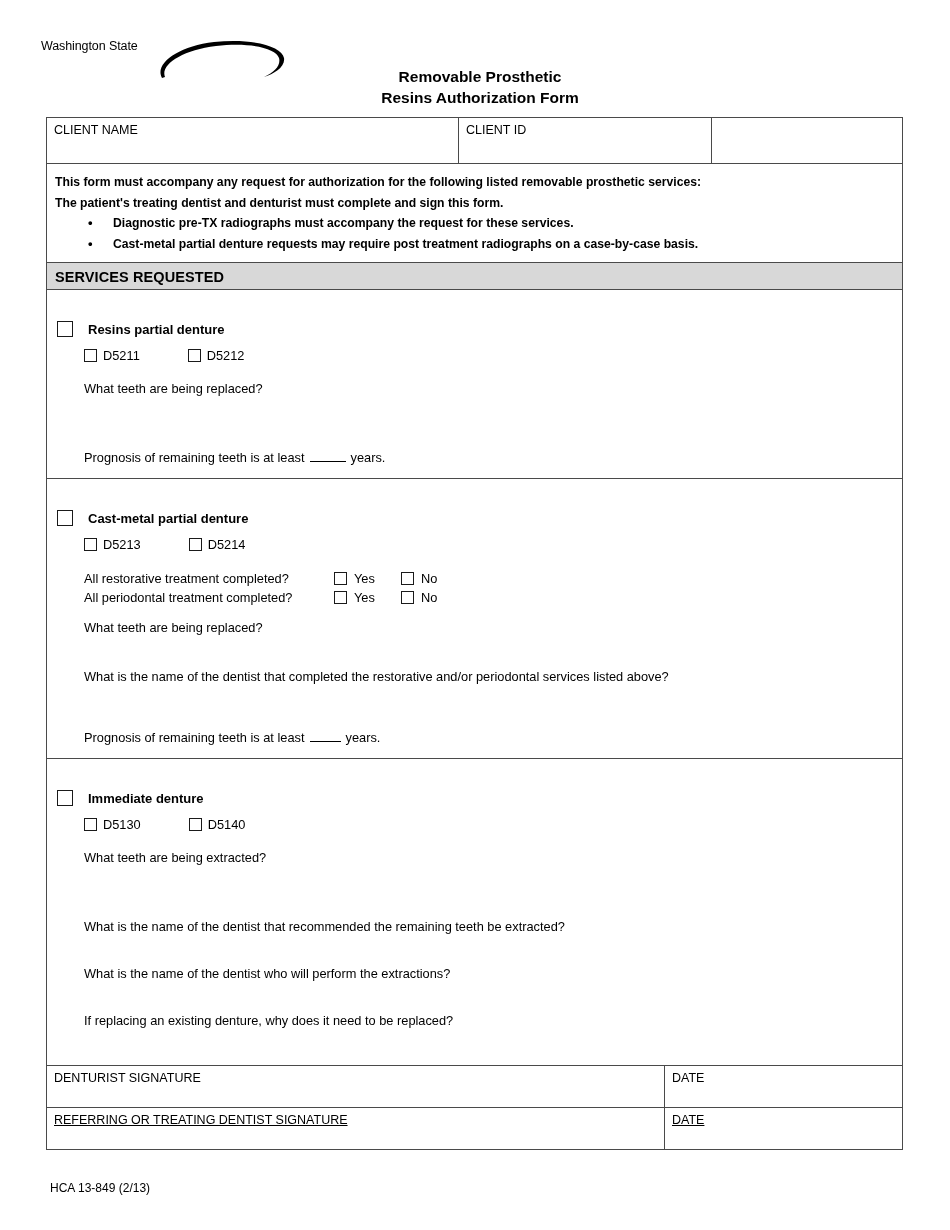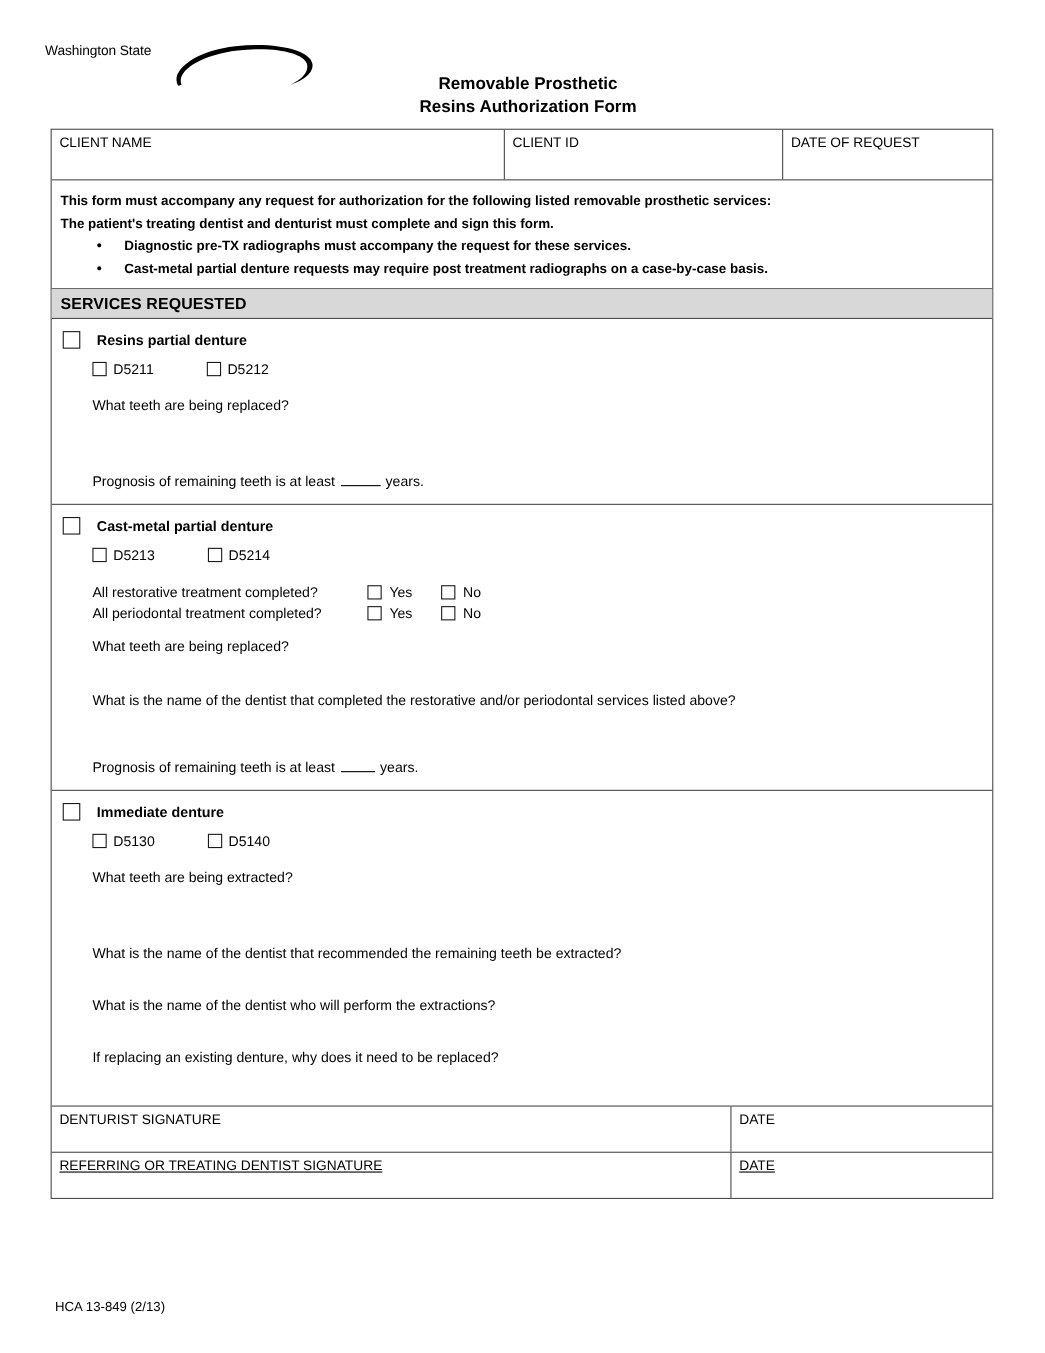--- a/index.html
+++ b/index.html
@@ -134,20 +134,21 @@
     font-size: 14.5px;
     font-weight: bold;
     letter-spacing: 0.1px;
   }
 
   
   .section {
     position: relative;
     border-bottom: 1.6px solid #4a4a4a;
     padding: 9px 0 0 0;
+    margin-top: 20px;
   }
   .section.last { border-bottom: 1.6px solid #4a4a4a; }
 
   .sec-head {
     display: flex;
     align-items: center;
     padding-left: 10px;
     height: 20px;
   }
   .sec-title {
@@ -266,23 +267,20 @@
 
   <div class="form-frame">
 
     <div class="client-row">
       <div class="client-cell name">
         <span>CLIENT NAME</span>
       </div>
       <div class="client-cell id">
         <span>CLIENT ID</span>
       </div>
-      <div class="client-cell date">
-        <span>DATE OF REQUEST</span>
-      </div>
     </div>
 
     <div class="instructions">
       <div class="instr-line">This form must accompany any request for authorization for the following listed removable prosthetic services:</div>
       <div class="instr-line">The patient's treating dentist and denturist must complete and sign this form.</div>
       <ul class="instr-bullets">
         <li>Diagnostic pre-TX radiographs must accompany the request for these services.</li>
         <li>Cast-metal partial denture requests may require post treatment radiographs on a case-by-case basis.</li>
       </ul>
     </div>

